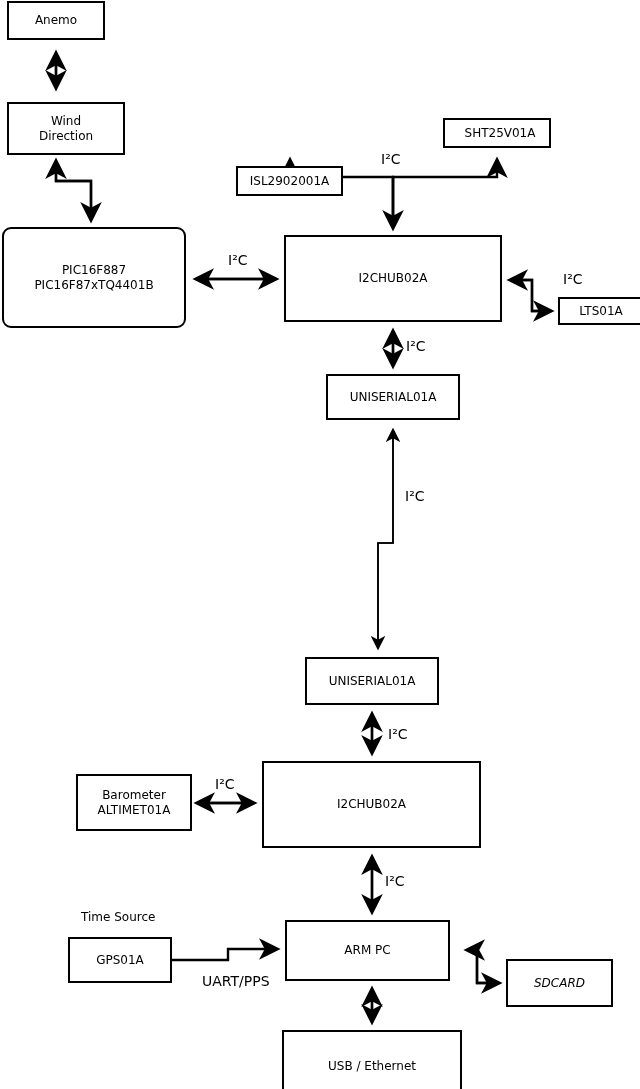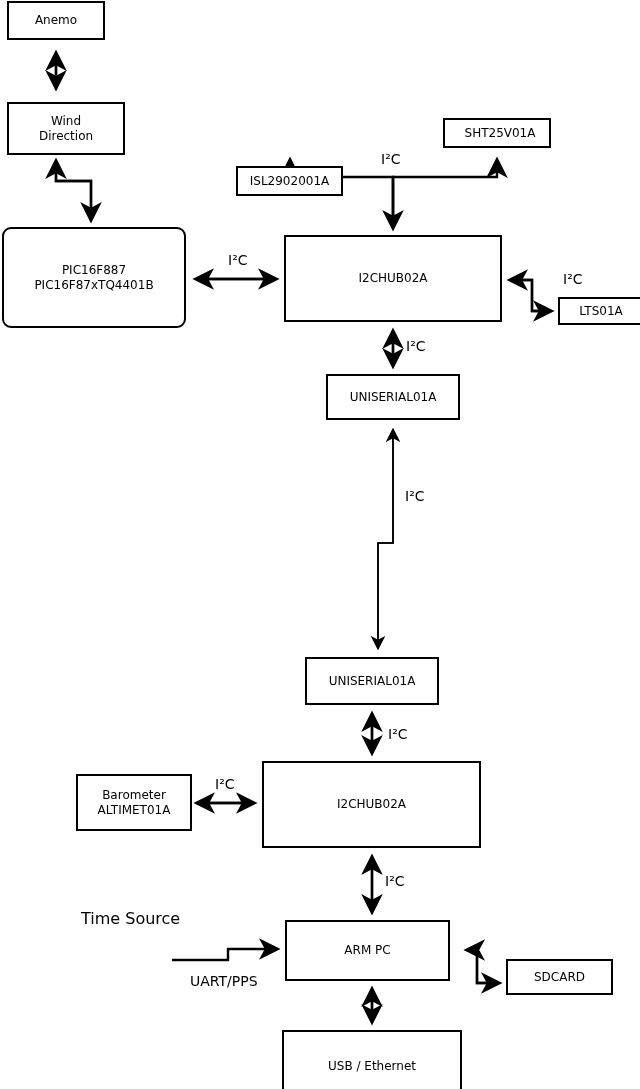--- a/index.html
+++ b/index.html
@@ -49,21 +49,21 @@
     position: absolute;
     color: #000000;
     font-size: 14px;
     line-height: 1;
     white-space: nowrap;
     z-index: 3;
   }
   .free-label {
     position: absolute;
     color: #000000;
-    font-size: 16px;
+    font-size: 12px;
     line-height: 1;
     white-space: nowrap;
     z-index: 3;
   }
 </style>
 </head>
 <body>
 
 <div id="canvas">
 
@@ -180,26 +180,29 @@
 
   <div class="node" style="left:76px; top:774px; width:116px; height:57px;">
     <span class="lbl">Barometer
 ALTIMET01A</span>
   </div>
 
   <div class="node" style="left:262px; top:761px; width:219px; height:87px;">
     <span class="lbl">I2CHUB02A</span>
   </div>
 
+  <div class="node" style="left:68px; top:937px; width:104px; height:46px;">
+    <span class="lbl">GPS01A</span>
+  </div>
 
   <div class="node" style="left:285px; top:920px; width:165px; height:61px;">
     <span class="lbl">ARM PC</span>
   </div>
 
-  <div class="node" style="left:506px; top:959px; width:107px; height:36px;">
+  <div class="node" style="left:506px; top:959px; width:107px; height:48px;font-style:italic;">
     <span class="lbl">SDCARD</span>
   </div>
 
   <div class="node" style="left:282px; top:1030px; width:180px; height:72px;">
     <span class="lbl">USB / Ethernet</span>
   </div>
 
   <div class="edge-label" style="left:381px; top:152px;">I²C</div>
 
   <div class="edge-label" style="left:228px; top:253px;">I²C</div>
@@ -209,17 +212,17 @@
   <div class="edge-label" style="left:406px; top:339px;">I²C</div>
 
   <div class="edge-label" style="left:405px; top:489px;">I²C</div>
 
   <div class="edge-label" style="left:388px; top:727px;">I²C</div>
 
   <div class="edge-label" style="left:215px; top:777px;">I²C</div>
 
   <div class="edge-label" style="left:385px; top:874px;">I²C</div>
 
-  <div class="edge-label" style="left:190px; top:974px;">UART/PPS</div>
+  <div class="edge-label" style="left:202px; top:974px;">UART/PPS</div>
 
   <div class="free-label" style="left:81px; top:911px;">Time Source</div>
 
 </div>
 
 </body></html>

